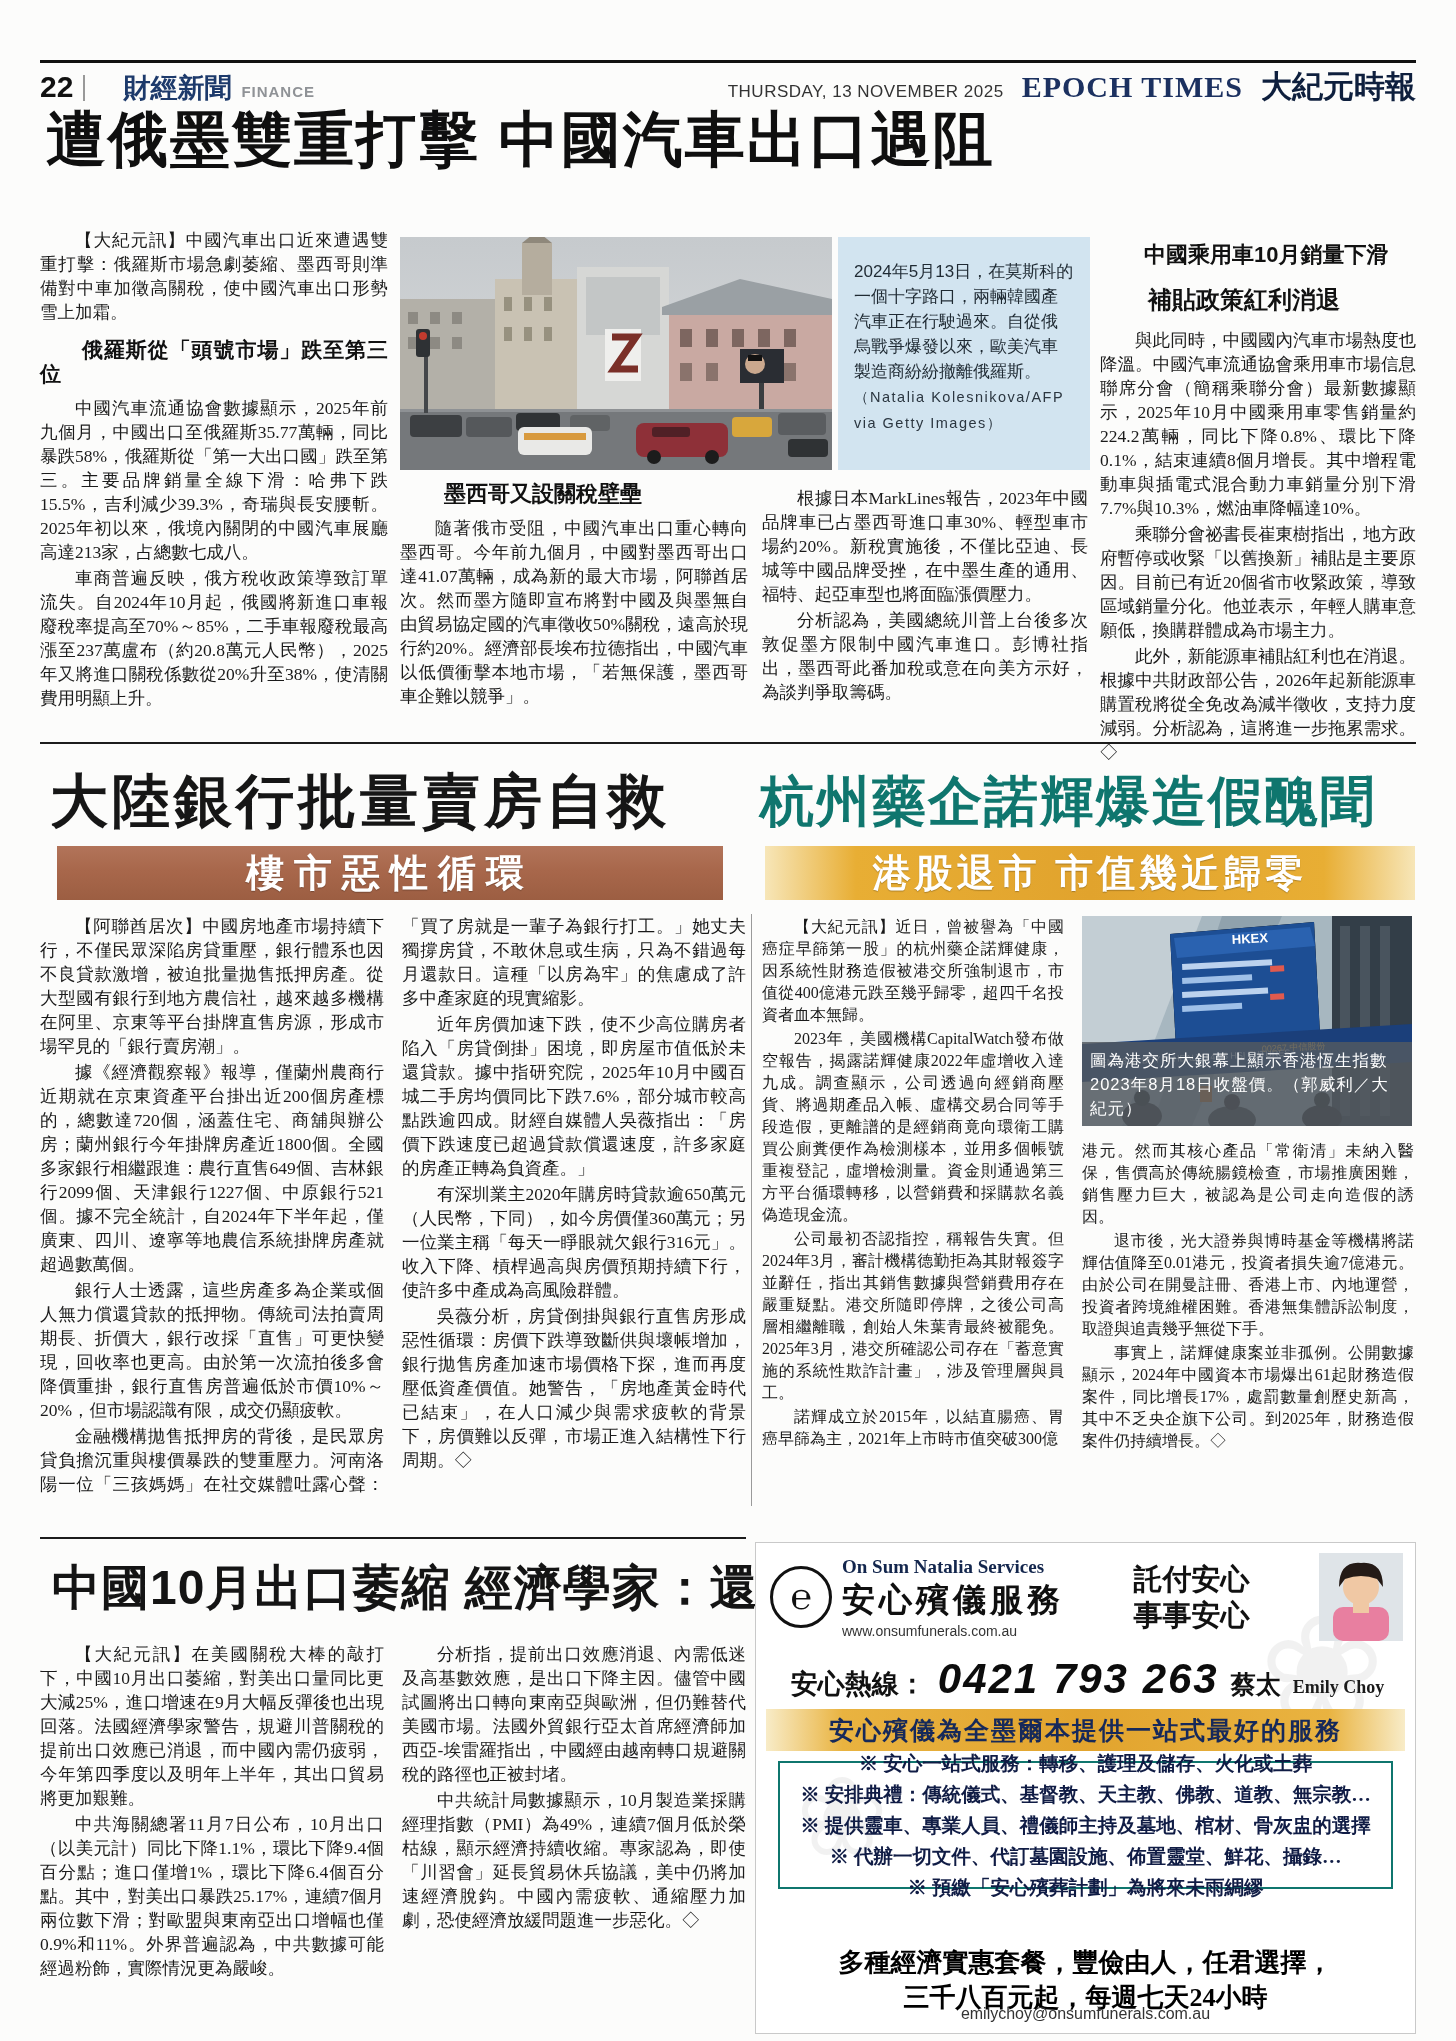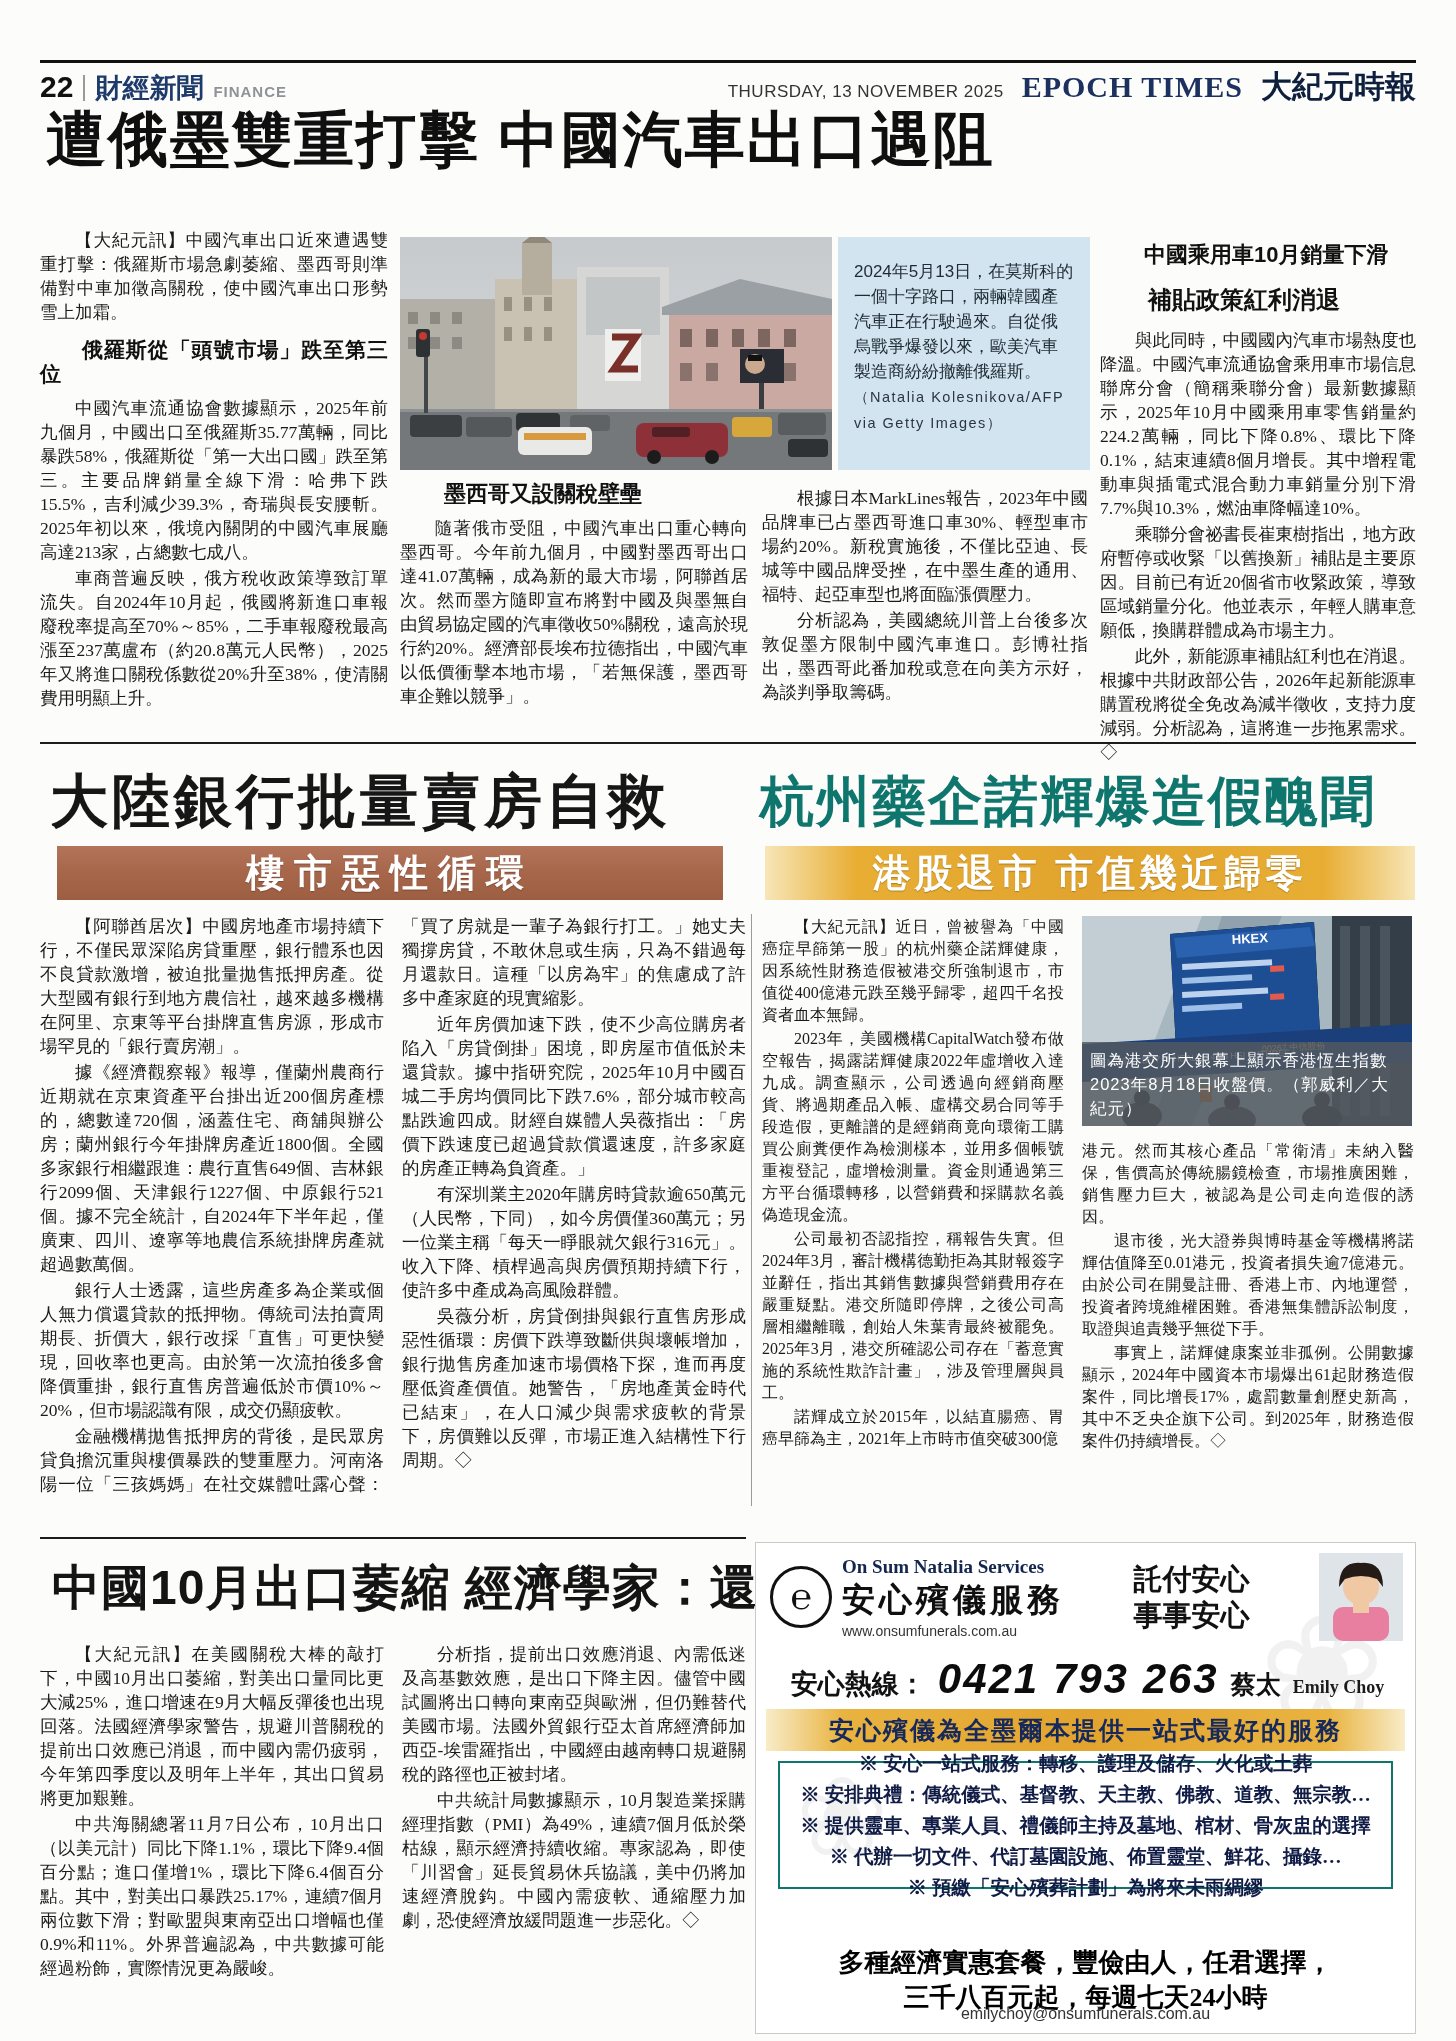--- a/index.html
+++ b/index.html
@@ -4,21 +4,21 @@
 <style>
   html,body{margin:0;padding:0;background:#e8e8e8;}
   .page{position:relative;width:1456px;height:2041px;margin:0 auto;background:#fcfcfb;
         font-family:"Liberation Serif",serif;color:#1a1a1a;overflow:hidden;}
   .abs{position:absolute;}
   
   .toprule{left:40px;top:60px;width:1376px;height:3px;background:#111;}
   .hdr-left{left:40px;top:70px;display:flex;align-items:baseline;gap:10px;}
   .pagenum{font-family:"Liberation Sans",sans-serif;font-weight:900;font-size:30px;color:#111;}
   .hdr-sep{width:2px;height:26px;background:#999;align-self:center;}
-  .section-zh{font-family:Liberation Serif, serif;font-weight:900;font-size:27px;color:#1d3a6b;}
+  .section-zh{font-family:Liberation Serif, serif;font-weight:900;font-size:27px;color:#1d3a6b;margin-left:28px;}
   .section-en{font-family:"Liberation Sans",sans-serif;font-weight:700;font-size:15px;color:#8f9296;letter-spacing:1px;}
   .hdr-right{right:40px;top:66px;display:flex;align-items:baseline;gap:18px;}
   .dateline{font-family:"Liberation Sans",sans-serif;font-size:17px;color:#333;letter-spacing:.5px;}
   .masthead-en{font-family:"Liberation Serif",serif;font-weight:700;font-size:30px;color:#1c3160;letter-spacing:1px;}
   .masthead-zh{font-family:"Liberation Serif",serif;font-weight:900;font-size:31px;color:#0e1f3d;}
   
   .h1{left:46px;top:100px;width:1100px;font-family:"Liberation Sans",sans-serif;
       font-weight:900;font-size:60px;letter-spacing:2px;color:#0f0f0f;white-space:nowrap;}
   .h2a{left:50px;top:763px;width:690px;font-family:"Liberation Sans",sans-serif;font-weight:900;
        font-size:58px;letter-spacing:4px;color:#161616;white-space:nowrap;}

